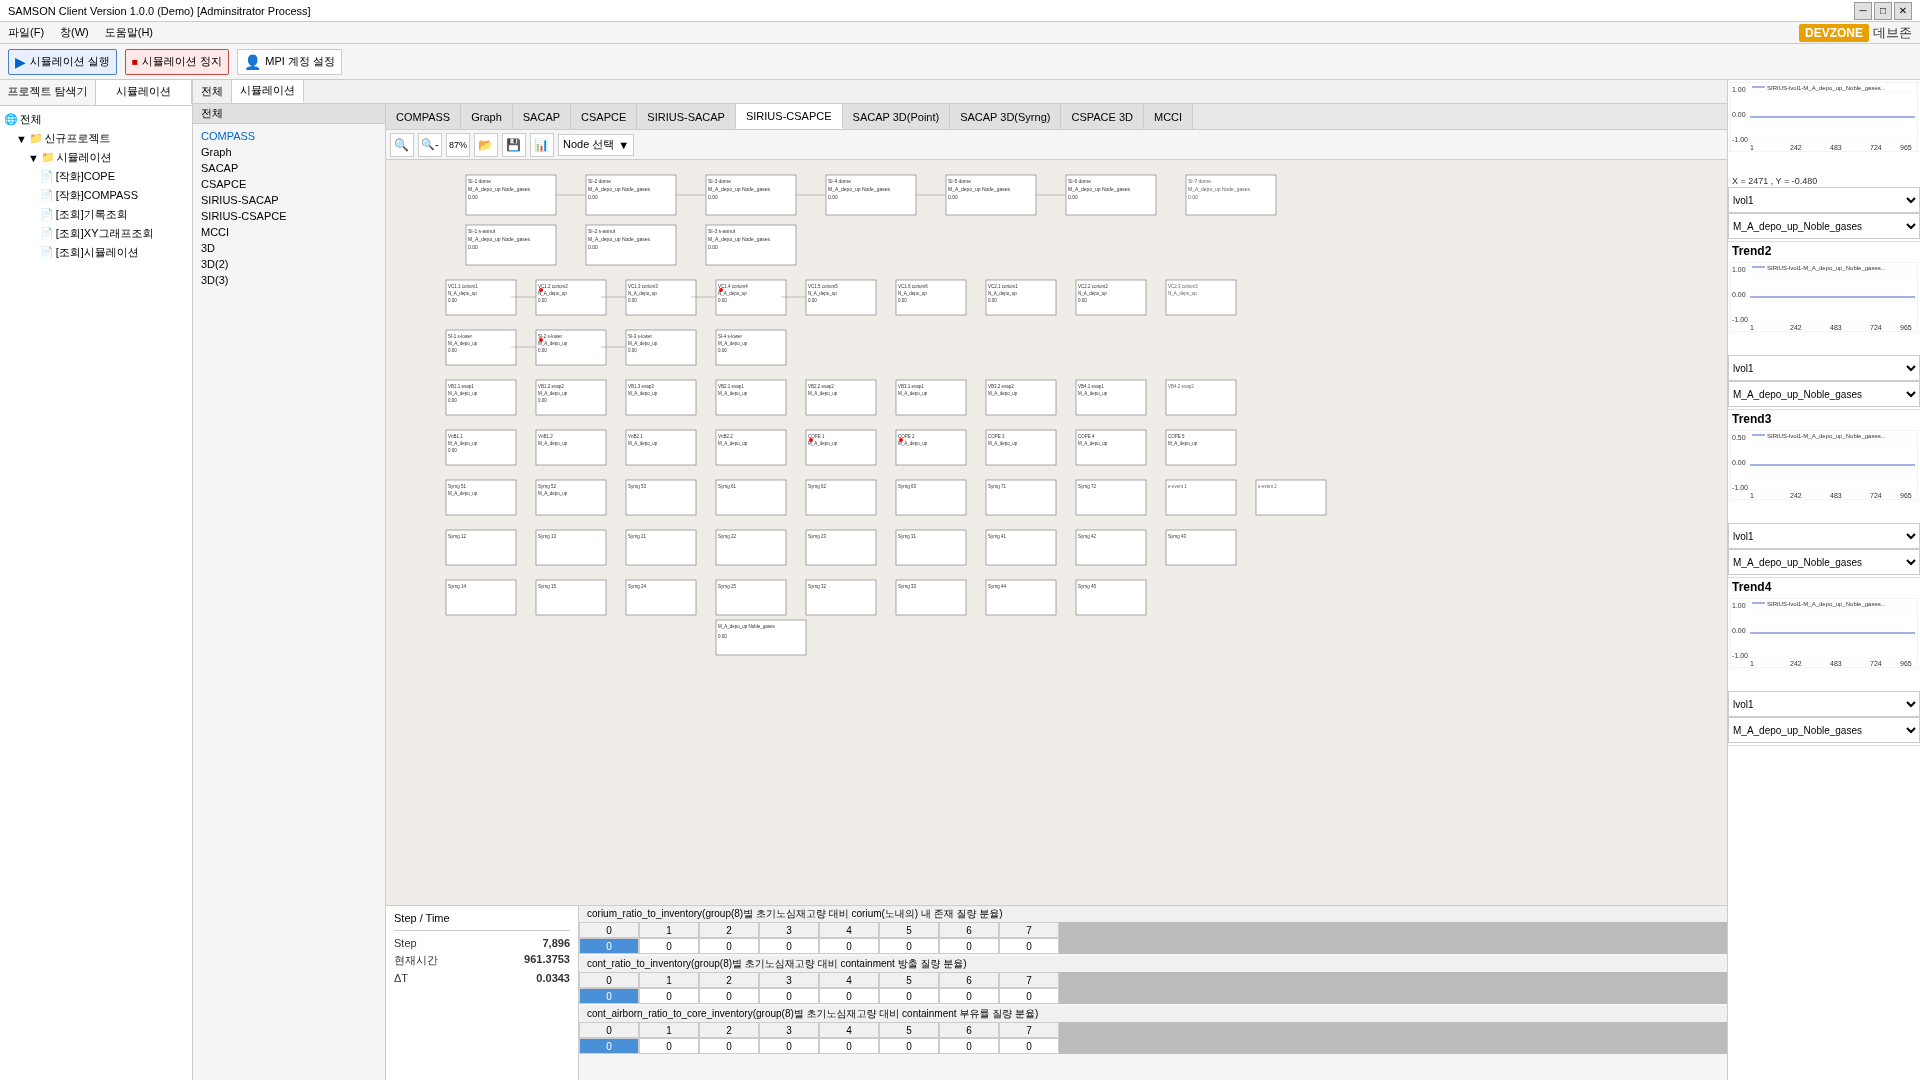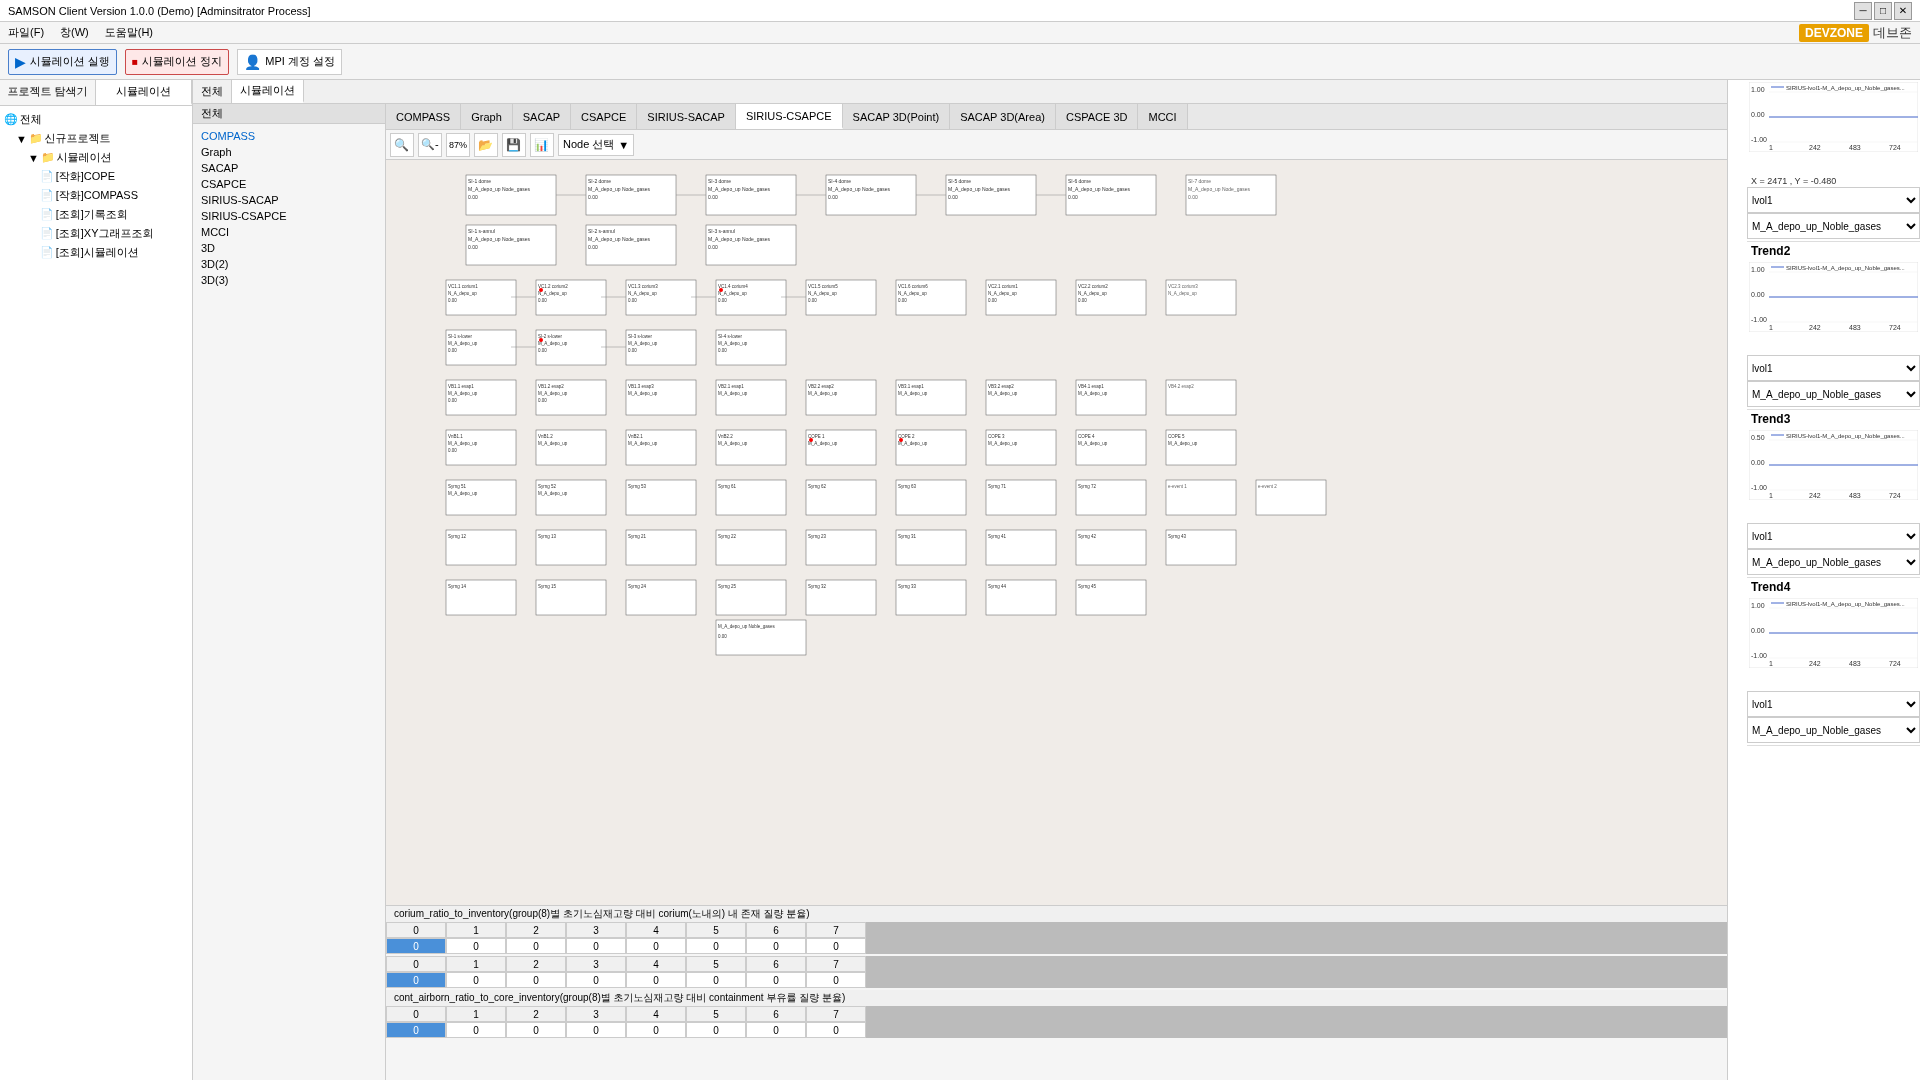--- a/index.html
+++ b/index.html
@@ -70,21 +70,21 @@
     #data-tables { flex: 1; overflow: hidden; display: flex; flex-direction: column; }
     .data-table { margin-bottom: 2px; }
     .data-table-title { font-size: 10px; padding: 1px 8px; background: #f0f0f0; }
     .data-row { display: flex; }
     .data-cell { min-width: 60px; height: 16px; border: 1px solid #ccc; font-size: 10px; display: flex; align-items: center; justify-content: center; background: #fff; }
     .data-cell.header { background: #f0f0f0; }
     .data-cell.blue { background: #4a90d9; color: #fff; }
     
     
     #right-panel { width: 193px; background: #fff; border-left: 1px solid #ccc; overflow-y: auto; display: flex; flex-direction: column; }
-    .trend-section { border-bottom: 1px solid #ddd; padding-bottom: 2px; margin-left: 19px; }
+    .trend-section { border-bottom: 1px solid #ddd; padding-bottom: 2px; }
     .trend-graph { height: 95px; position: relative; background: #fff; padding: 2px; }
     .trend-graph svg { width: 100%; height: 70px; }
     .trend-coord { font-size: 9px; color: #333; padding: 1px 4px; }
     .trend-select { width: 100%; height: 26px; border: 1px solid #ccc; font-size: 10px; background: #fff; }
     .trend-title { font-size: 12px; font-weight: bold; padding: 2px 4px; }
     
     
     #sim-sub-nav { padding: 4px 0; }
     .sim-nav-item { padding: 2px 8px; font-size: 11px; cursor: pointer; }
     .sim-nav-item.selected { color: #0066cc; }
@@ -205,21 +205,21 @@
       <div id="sim-content" style="flex:1; display:flex; flex-direction:column;">
 
         <div id="compass-tabs">
           <div class="compass-tab">COMPASS</div>
           <div class="compass-tab">Graph</div>
           <div class="compass-tab">SACAP</div>
           <div class="compass-tab">CSAPCE</div>
           <div class="compass-tab">SIRIUS-SACAP</div>
           <div class="compass-tab active">SIRIUS-CSAPCE</div>
           <div class="compass-tab">SACAP 3D(Point)</div>
-          <div class="compass-tab">SACAP 3D(Area)</div>
+          <div class="compass-tab">SACAP 3D(Syrng)</div>
           <div class="compass-tab">CSPACE 3D</div>
           <div class="compass-tab">MCCI</div>
         </div>
 
         <div id="toolbar2">
           <div class="tb2-btn" title="Zoom In">🔍</div>
           <div class="tb2-btn" title="Zoom Out" style="font-size:11px;">🔍-</div>
           <div class="tb2-btn" style="font-size:9px;">87%</div>
           <div class="tb2-btn">📂</div>
           <div class="tb2-btn">💾</div>
@@ -606,20 +606,38 @@
             <circle cx="155" cy="130" r="2" fill="red"></circle>
             <circle cx="335" cy="130" r="2" fill="red"></circle>
             <circle cx="155" cy="180" r="2" fill="red"></circle>
             <circle cx="425" cy="280" r="2" fill="red"></circle>
             <circle cx="515" cy="280" r="2" fill="red"></circle>
           </svg>
         </div>
 
         <div id="bottom-panel">
 
+          <div id="step-info">
+            <div class="step-row">
+              <span>Step / Time</span>
+            </div>
+            <div style="height:1px; background:#ccc; margin:4px 0;"></div>
+            <div class="step-row">
+              <span class="step-label">Step</span>
+              <span class="step-value">7,896</span>
+            </div>
+            <div class="step-row">
+              <span class="step-label">현재시간</span>
+              <span class="step-value">961.3753</span>
+            </div>
+            <div class="step-row">
+              <span class="step-label">ΔT</span>
+              <span class="step-value">0.0343</span>
+            </div>
+          </div>
 
           <div id="data-tables">
 
             <div class="data-table">
               <div class="data-table-title">corium_ratio_to_inventory(group(8)별 초기노심재고량 대비 corium(노내의) 내 존재 질량 분율)</div>
               <div class="data-row">
                 <div class="data-cell header">0</div>
                 <div class="data-cell header">1</div>
                 <div class="data-cell header">2</div>
                 <div class="data-cell header">3</div>
@@ -636,20 +654,21 @@
                 <div class="data-cell">0</div>
                 <div class="data-cell">0</div>
                 <div class="data-cell">0</div>
                 <div class="data-cell">0</div>
                 <div class="data-cell">0</div>
                 <div style="flex:1; background:#bbb; height:16px;"></div>
               </div>
             </div>
 
             <div class="data-table">
+              <div class="data-table-title">cont_ratio_to_inventory(group(8)별 초기노심재고량 대비 containment 방출 질량 분율)</div>
               <div class="data-row">
                 <div class="data-cell header">0</div>
                 <div class="data-cell header">1</div>
                 <div class="data-cell header">2</div>
                 <div class="data-cell header">3</div>
                 <div class="data-cell header">4</div>
                 <div class="data-cell header">5</div>
                 <div class="data-cell header">6</div>
                 <div class="data-cell header">7</div>
                 <div style="flex:1; background:#bbb; height:16px;"></div>

